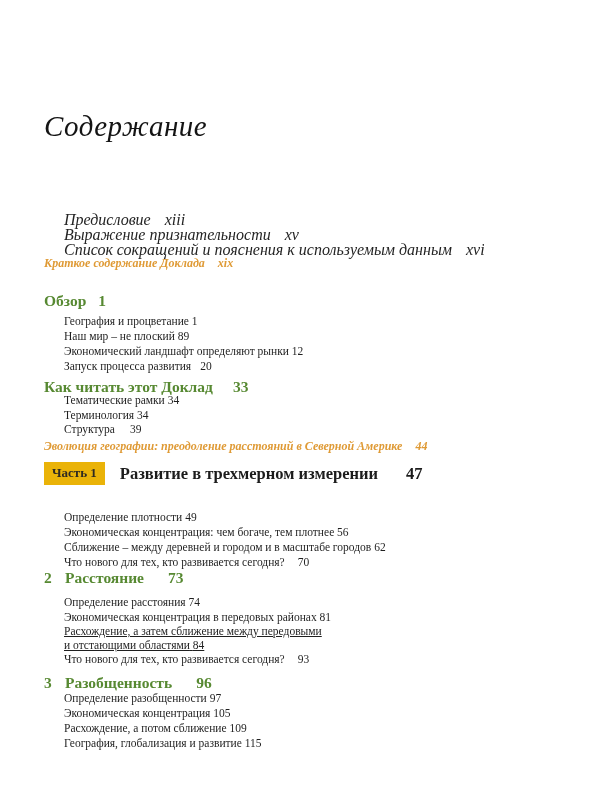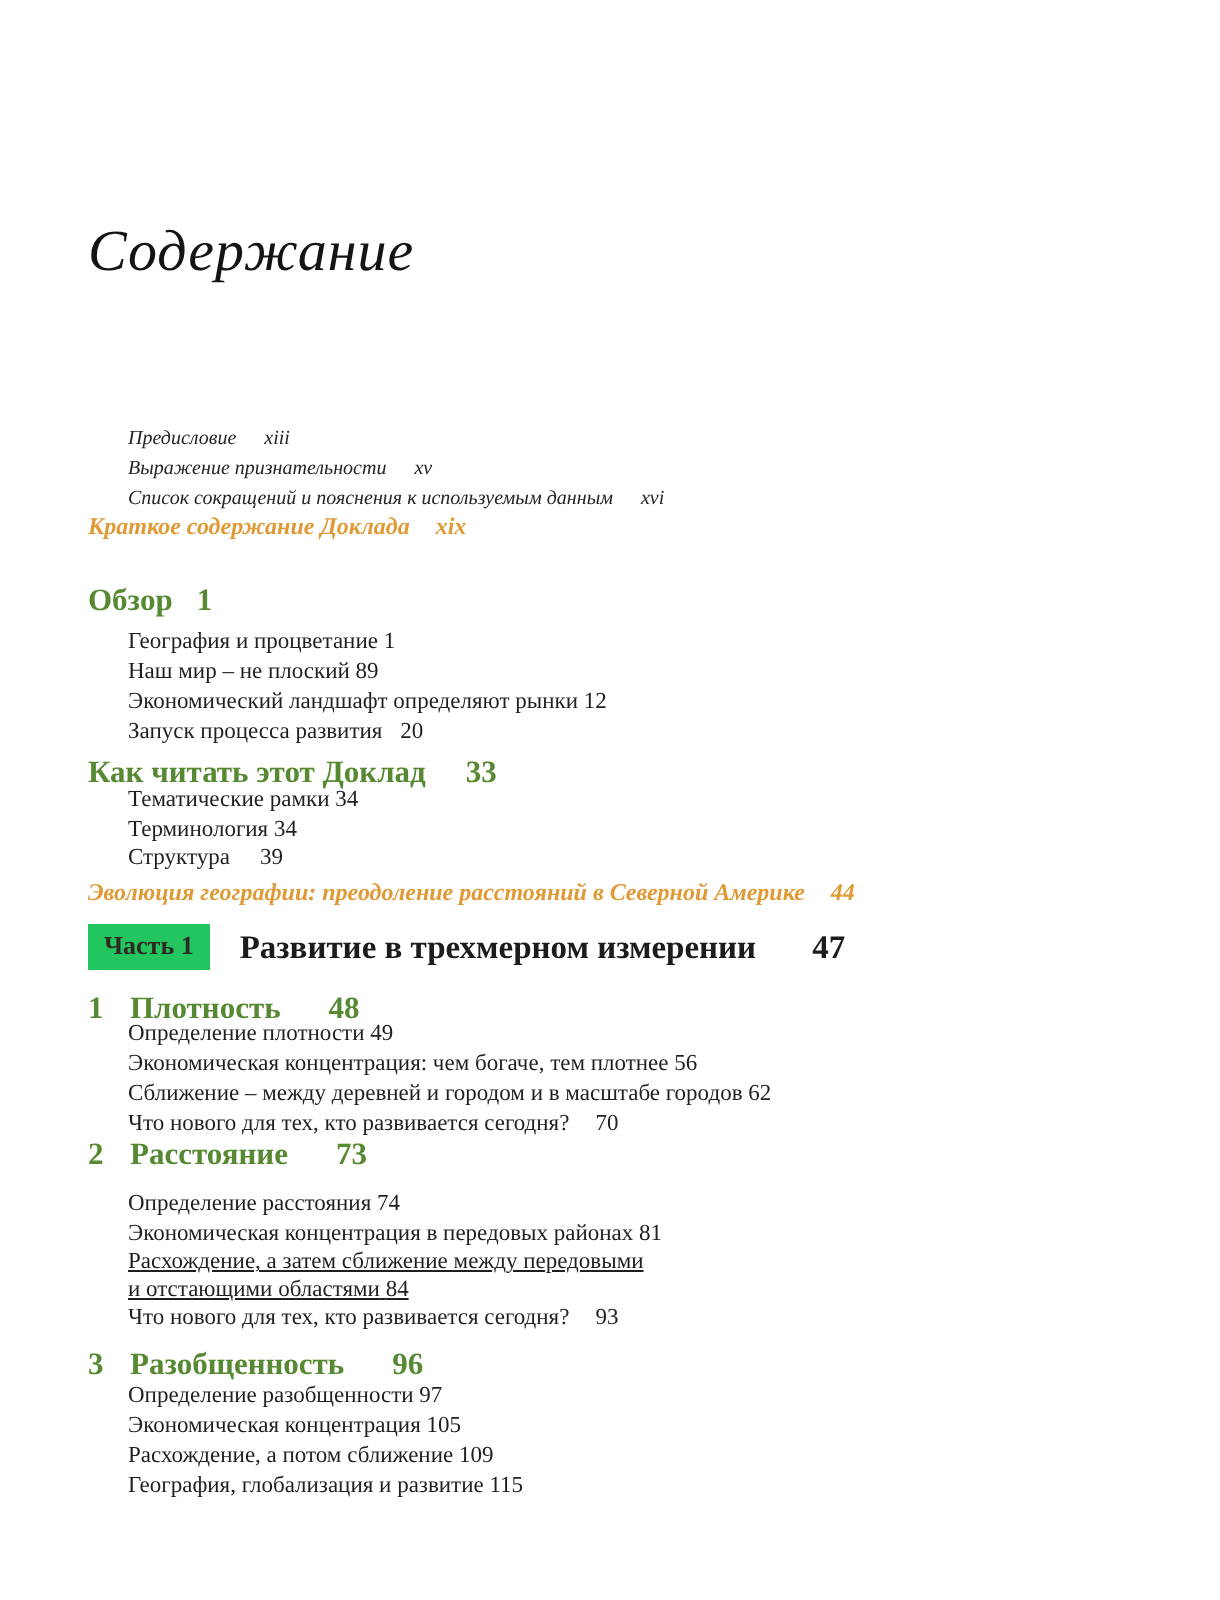--- a/index.html
+++ b/index.html
@@ -5,21 +5,21 @@
   html,body{margin:0;padding:0;background:#ffffff;}
   .page{
     position:relative;width:484px;height:800px;background:#ffffff;overflow:hidden;
     font-family:"Liberation Serif","DejaVu Serif",serif;color:#1f1f1f;
   }
   .abs{position:absolute;}
   .doc-title{
     top:110px;left:44px;font-size:29px;font-style:italic;color:#141414;
     letter-spacing:0.5px;
   }
-  .frontmatter{top:212px;left:64px;font-size:10px;font-style:italic;line-height:15.1px;color:#242424;}
+  .frontmatter{top:212px;left:64px;font-size:16px;font-style:italic;line-height:15.1px;color:#242424;}
   .fm-page{margin-left:14px;font-style:italic;}
   .essay{left:44px;font-size:12px;font-weight:bold;font-style:italic;line-height:15px;color:#df9a35;}
   .essay1{top:256px;}
   .essay2{top:439px;}
   .essay .pg{margin-left:13px;}
   .sec-head{left:44px;font-size:15.5px;font-weight:bold;color:#578932;}
   .h-overview{top:292px;text-align:right;}
   .h-howto{top:378px;}
   .h-ch1{top:496px;}
   .h-ch2{top:569px;}
@@ -34,21 +34,21 @@
   .i-ch1{top:510px;}
   .i-ch2{top:595px;}
   .i-ch3{top:691px;}
   .entry{white-space:nowrap;}
   .entry.wrap2{white-space:normal;line-height:13.5px;width:330px;text-decoration:underline;}
   .gap9{margin-left:9px;margin-top:43px;}
   .gap13{margin-left:13px;}
   .gap15{margin-left:15px;}
   .part-row{top:462px;left:44px;display:flex;align-items:center;}
   .part-tag{
-    background:#22c55e;color:#2e2a22;font-size:13px;font-weight:bold;
+    background:#eab308;color:#2e2a22;font-size:13px;font-weight:bold;
     padding:3px 8px 4px 8px;
   }
   .part-title{font-size:16.5px;font-weight:bold;color:#1c1c1c;margin-left:15px;}
   .part-page{font-size:16.5px;font-weight:bold;color:#1c1c1c;margin-left:28px;}
   .folio{top:744px;left:566px;font-size:11px;font-weight:bold;color:#222;}
 </style>
 </head>
 <body>
 
 <div class="page">
@@ -81,21 +81,20 @@
   </div>
 
   <div class="abs essay essay2"><span>Эволюция географии: преодоление расстояний в Северной Америке</span><span class="pg">44</span></div>
 
   <div class="abs part-row">
     <span class="part-tag">Часть 1</span>
     <span class="part-title">Развитие в трехмерном измерении</span>
     <span class="part-page">47</span>
   </div>
 
-  <div class="abs sec-head h-ch1"><span class="num">1</span><span>Плотность</span><span class="pg24">48</span></div>
   <div class="abs items i-ch1">
     <div class="entry"><span>Определение плотности</span> <span>49</span></div>
     <div class="entry"><span>Экономическая концентрация: чем богаче, тем плотнее</span> <span>56</span></div>
     <div class="entry"><span>Сближение – между деревней и городом и в масштабе городов</span> <span>62</span></div>
     <div class="entry"><span>Что нового для тех, кто развивается сегодня?</span><span class="gap13">70</span></div>
   </div>
 
   <div class="abs sec-head h-ch2"><span class="num">2</span><span>Расстояние</span><span class="pg24">73</span></div>
   <div class="abs items i-ch2">
     <div class="entry"><span>Определение расстояния</span> <span>74</span></div>

